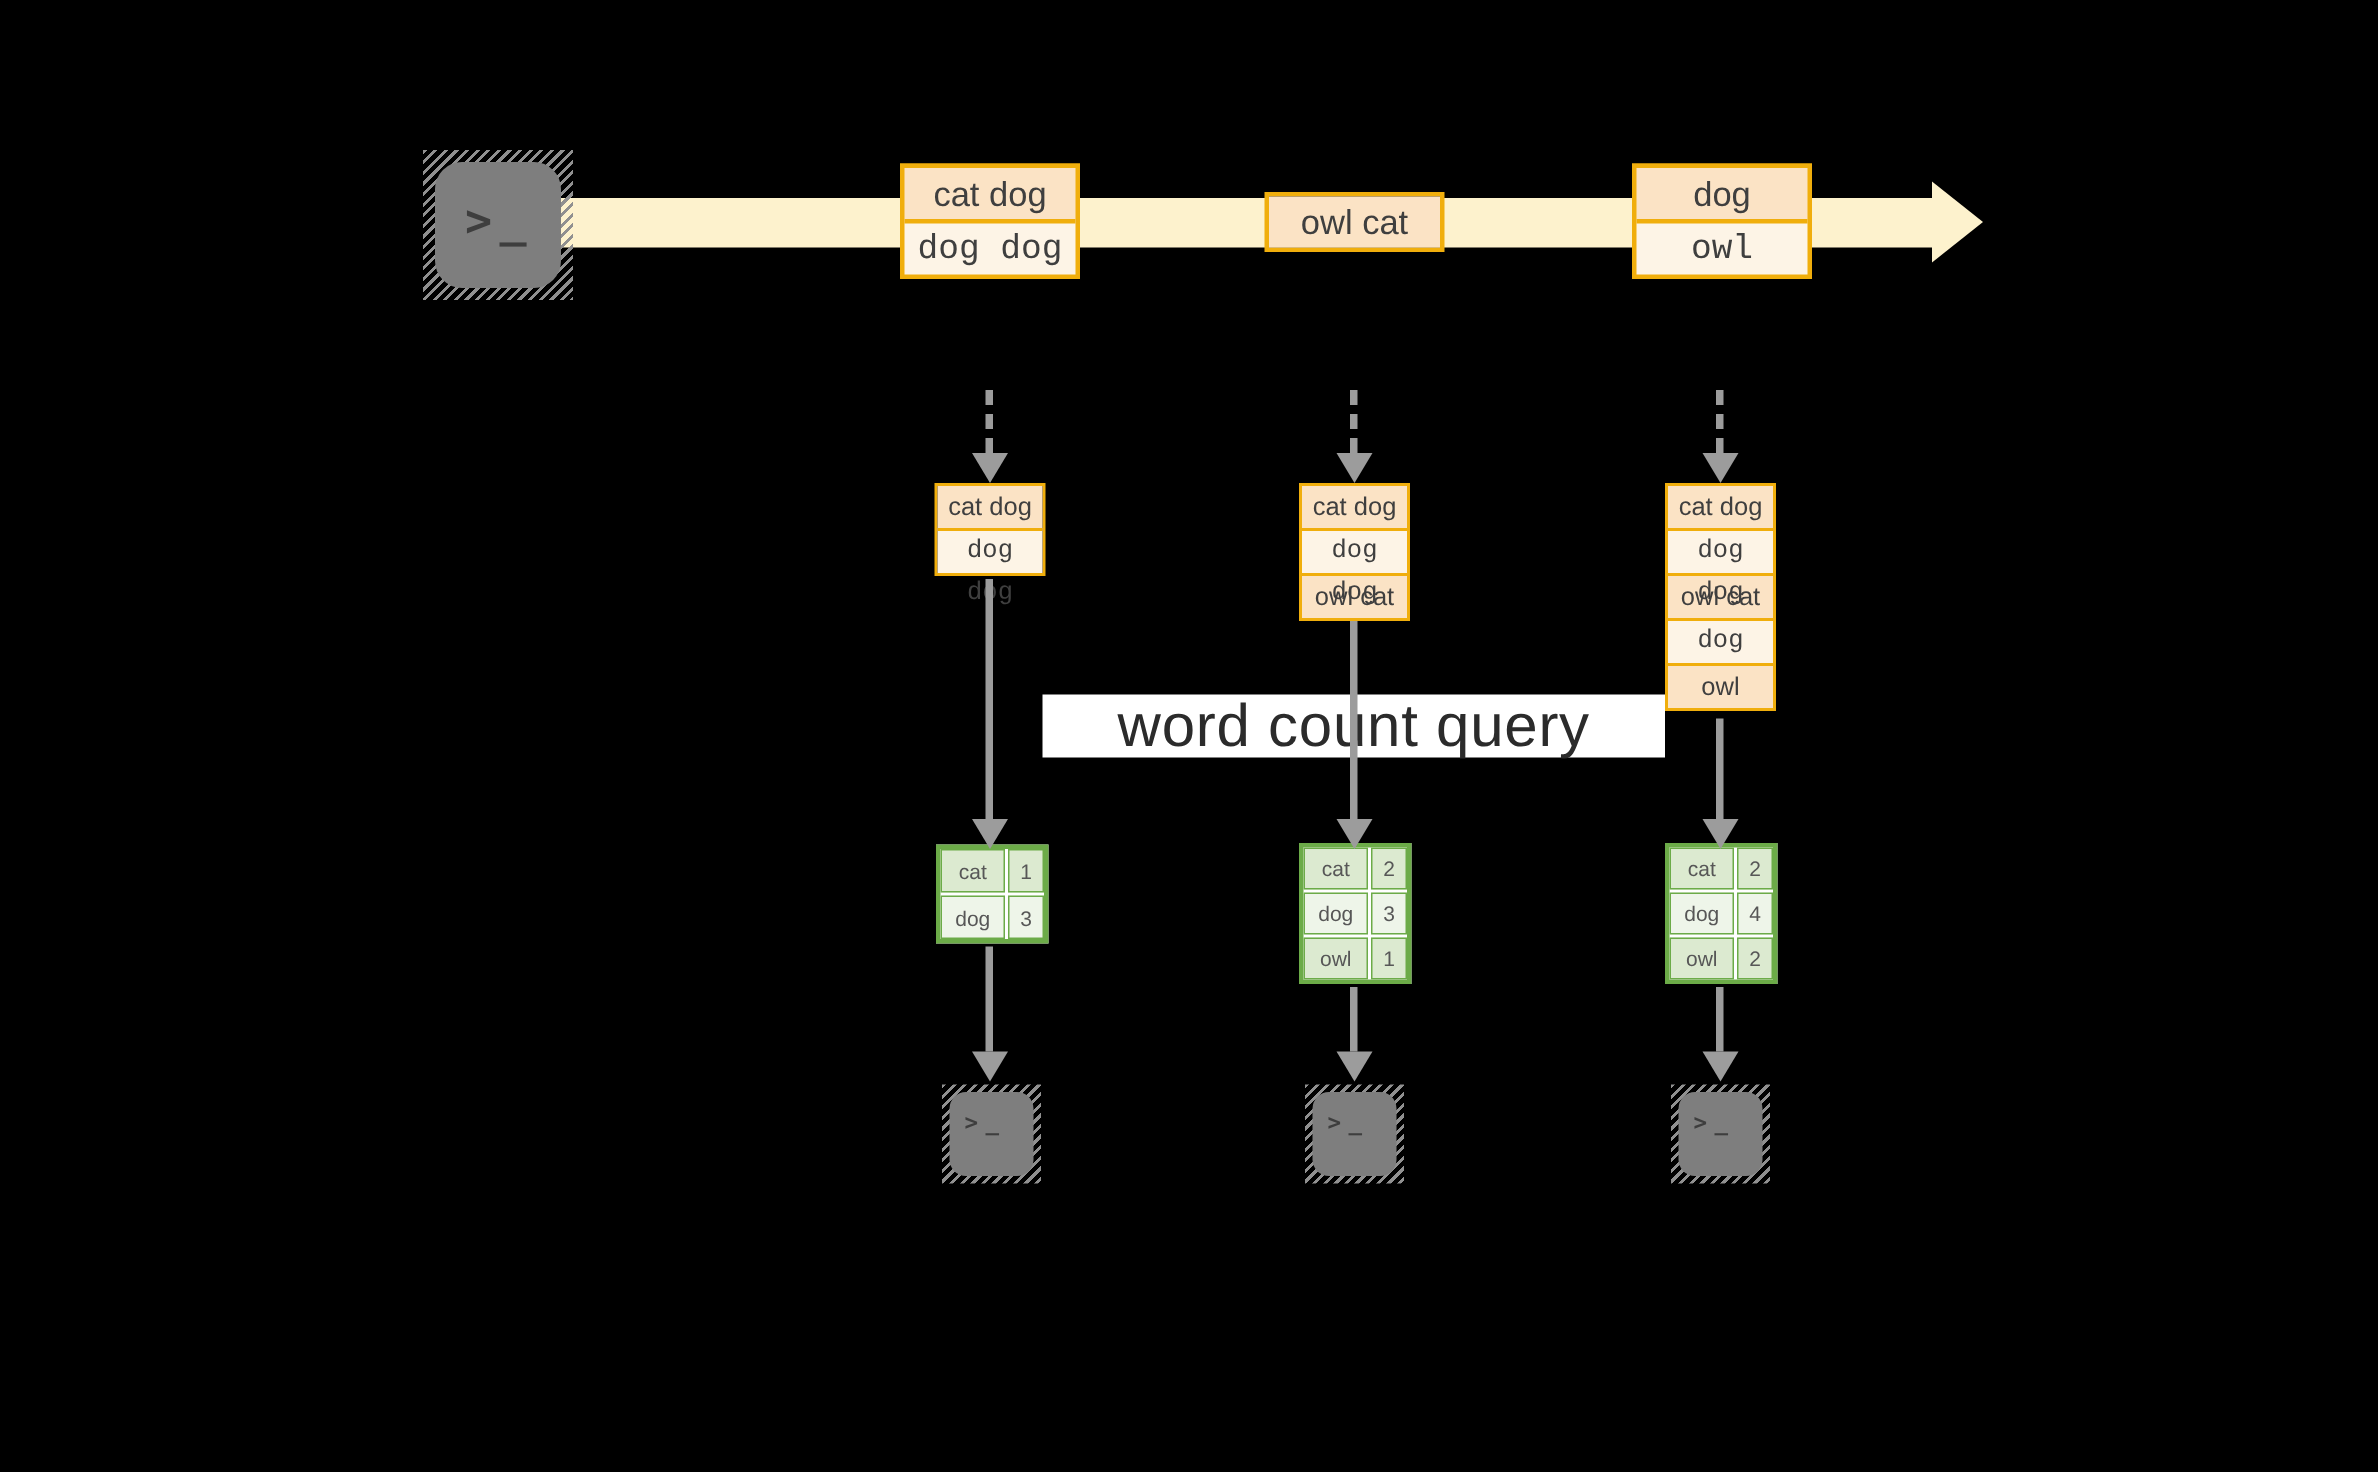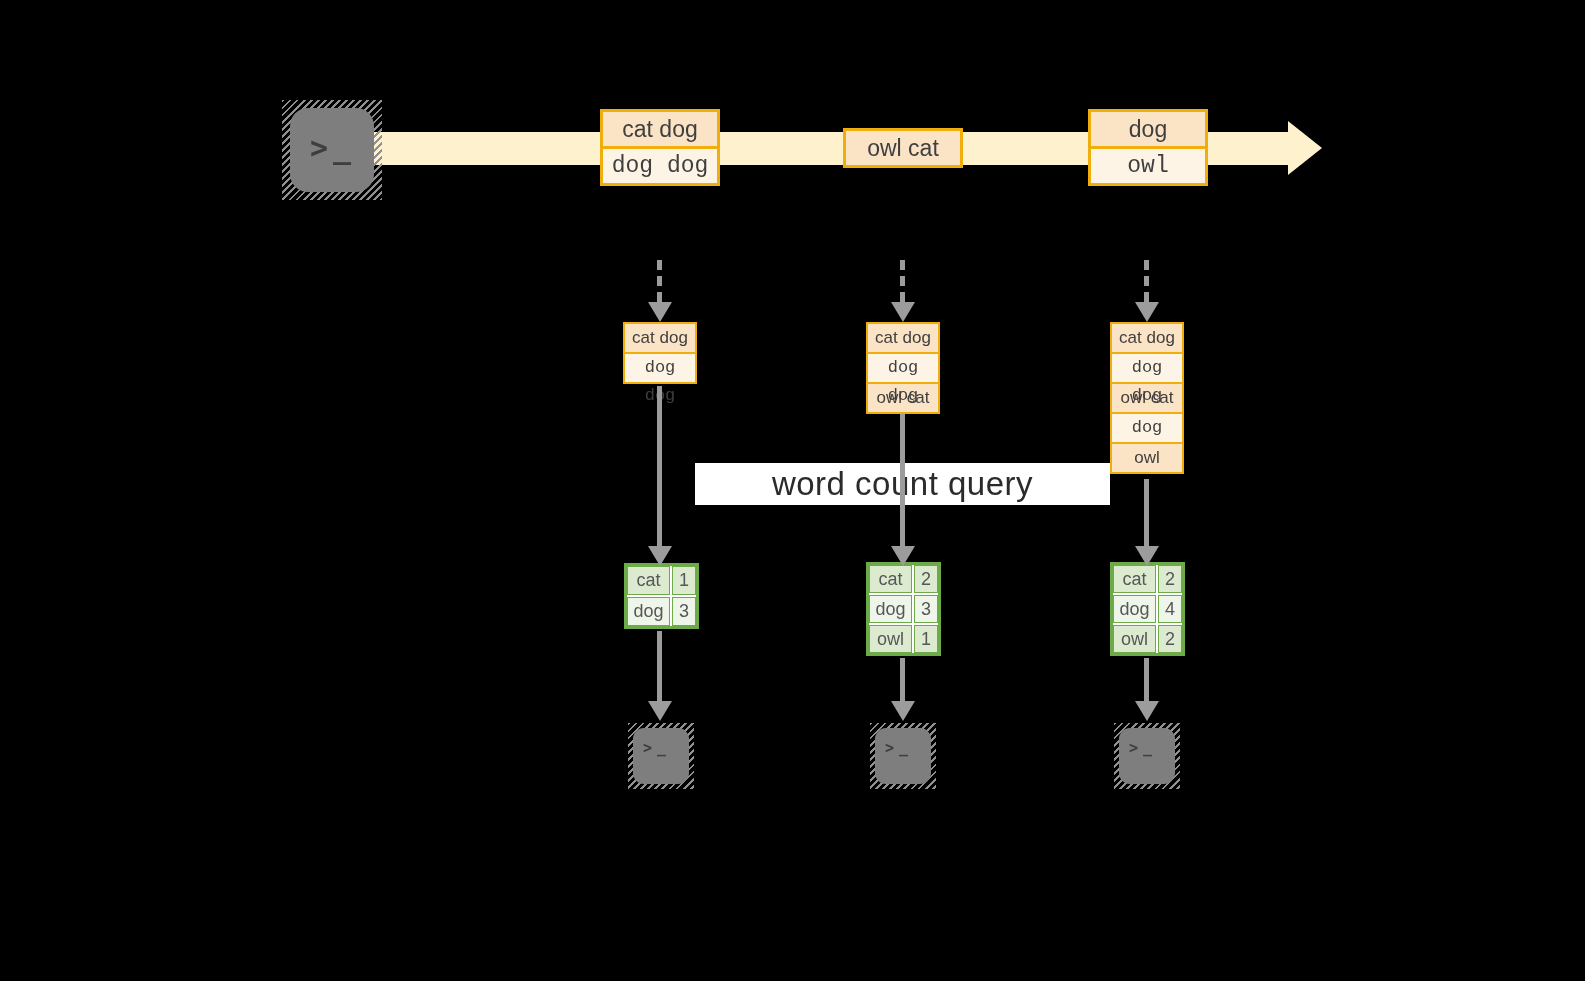--- a/index.html
+++ b/index.html
@@ -36,36 +36,36 @@
   .scell + .scell{border-top:2px solid var(--c-orange_border,#f0ae0c);}
   .peach{background:var(--c-cell_peach,#fbe3c5);}
   .cream{background:var(--c-cell_cream,#fdf4e6);font-family:Liberation Mono, monospace;}
 
   
   .gtable{position:absolute;display:grid;grid-template-columns:43px 24px;gap:2px;
         background:#fff;border:3px solid var(--c-green_border,#6cab48);
         grid-auto-rows:28px;z-index:2;}
   .gc{border:1px solid var(--c-green_border,#6cab48);box-sizing:border-box;
         display:flex;align-items:center;justify-content:center;
-        font-size:18px;color:var(--c-text_green_table,#575757);}
+        font-size:14px;color:var(--c-text_green_table,#575757);}
   .gdark{background:var(--c-cell_green_dark,#dcead0);}
   .glight{background:var(--c-cell_green_light,#eef5e9);}
 
   
   .vline{position:absolute;width:0;border-left:5px solid var(--c-arrow_gray,#9c9c9c);z-index:3;}
   .vdash{position:absolute;width:0;border-left:5px dashed var(--c-arrow_gray,#9c9c9c);z-index:3;}
   .ahead{position:absolute;width:0;height:0;border-left:12px solid transparent;
         border-right:12px solid transparent;
         border-top:20px solid var(--c-arrow_gray,#9c9c9c);z-index:3;}
 
   
   .query{position:absolute;left:695px;top:463px;width:415px;height:42px;
         background:var(--c-query_bg,#fff);color:var(--c-query_text,#2b2b2b);
         display:flex;align-items:center;justify-content:center;
-        font-size:33px;font-weight:300;letter-spacing:0.5px;z-index:1;}
+        font-size:40px;font-weight:300;letter-spacing:0.5px;z-index:1;}
 </style>
 </head>
 <body>
 
 <div class="canvas">
 
   <div class="band"></div>
   <div class="band-head"></div>
 
   <div class="term term-lg" style="left:282px;top:100px;width:100px;height:100px;">

